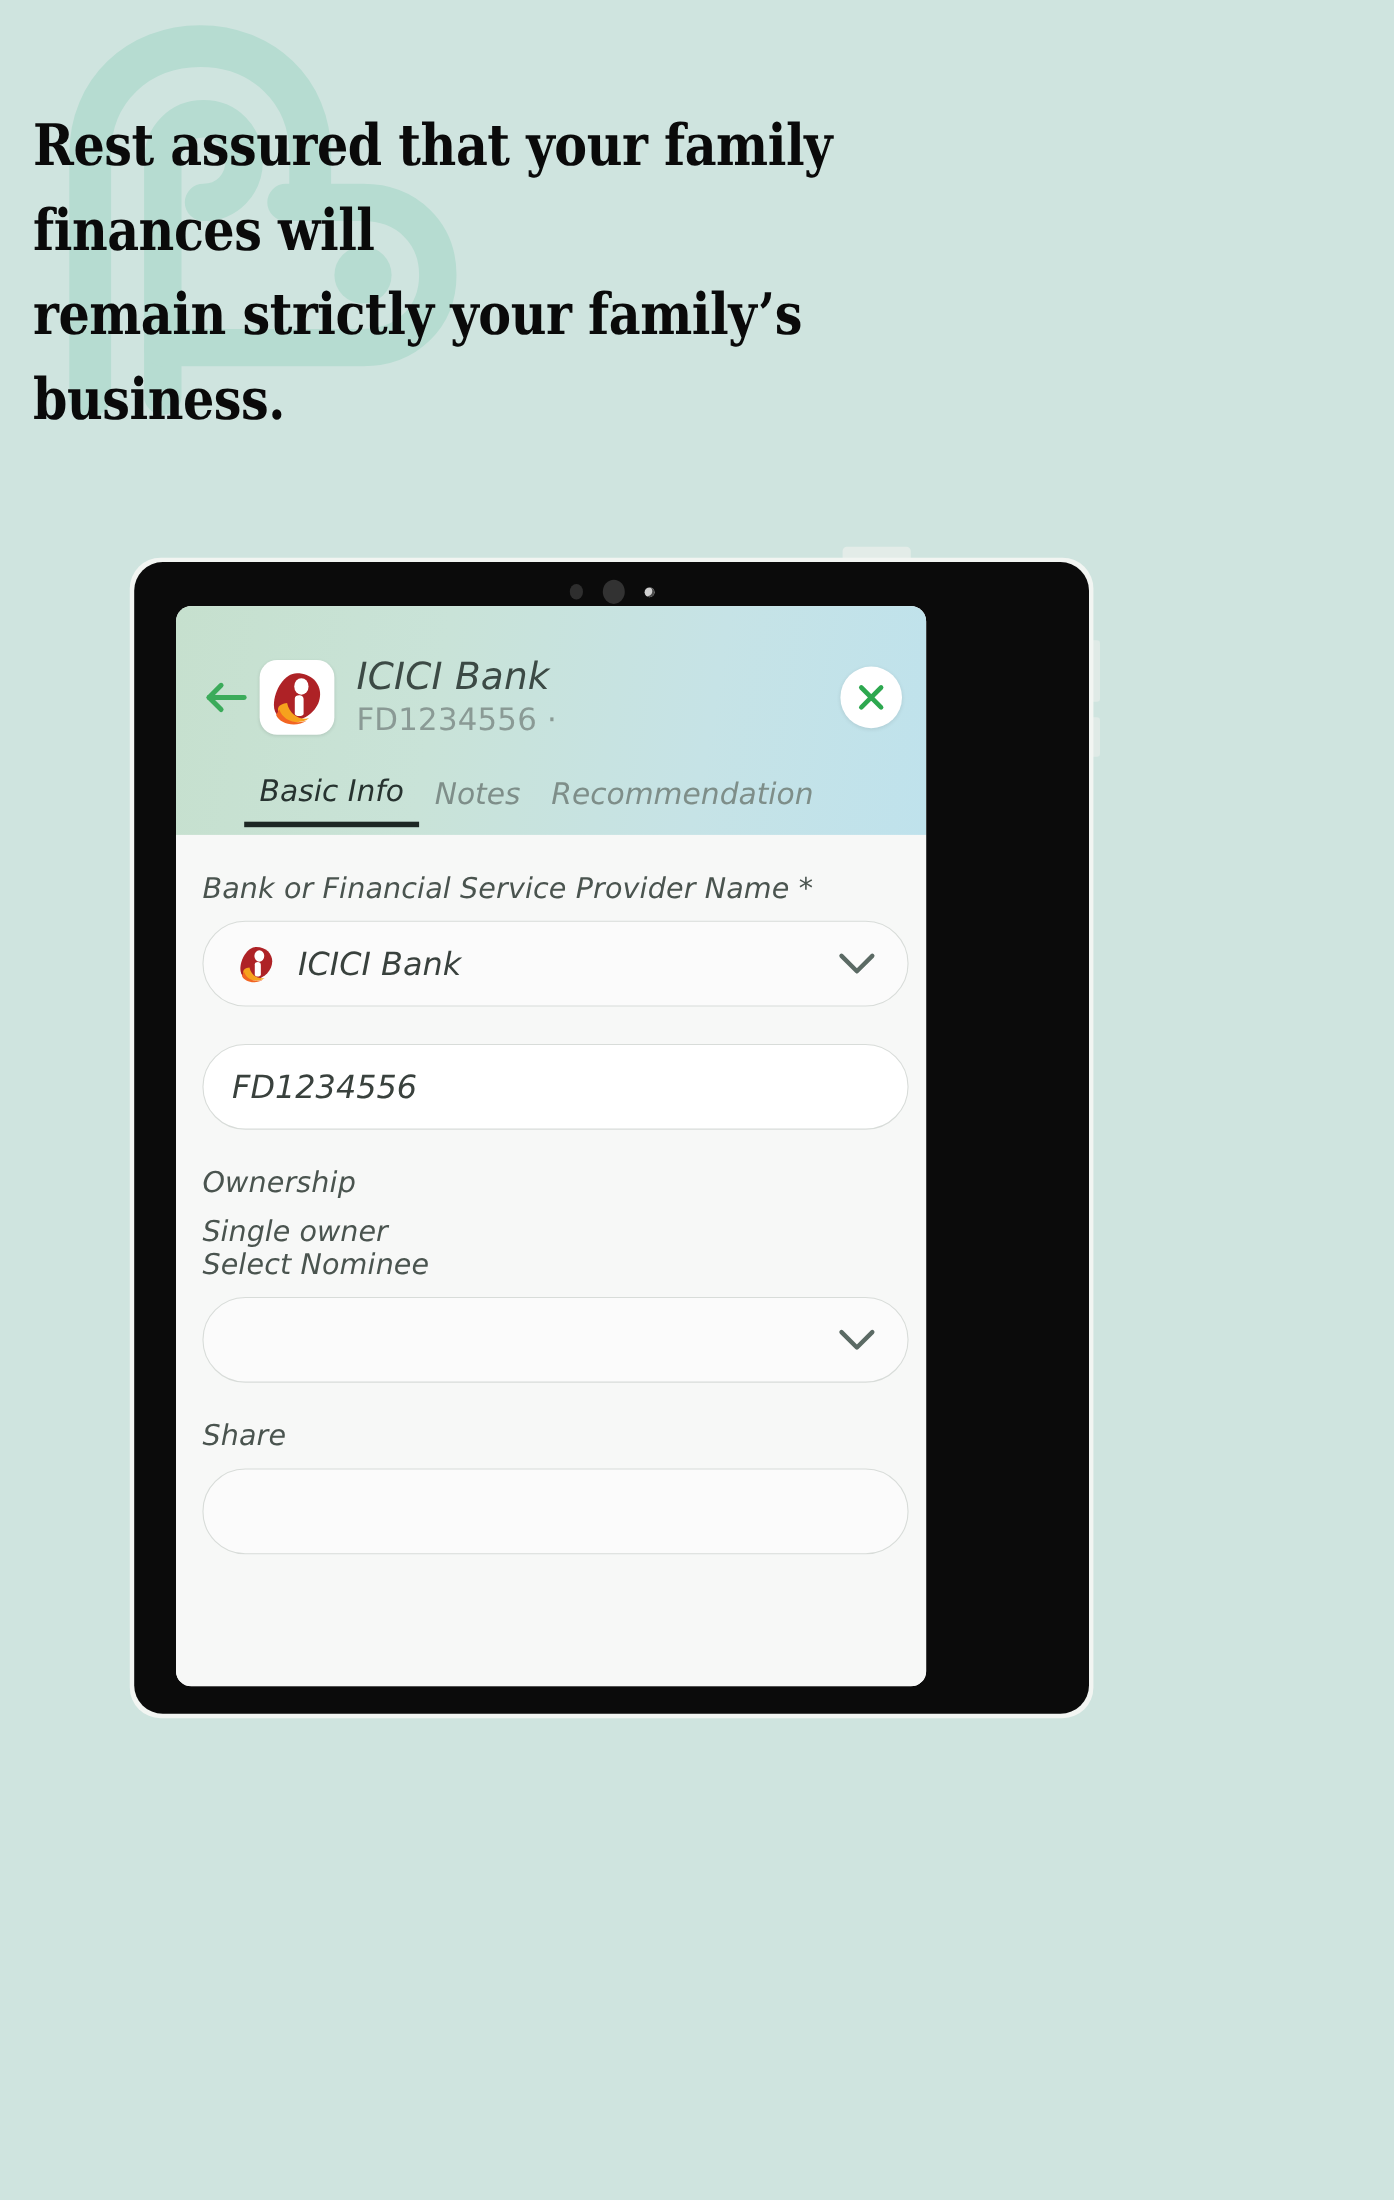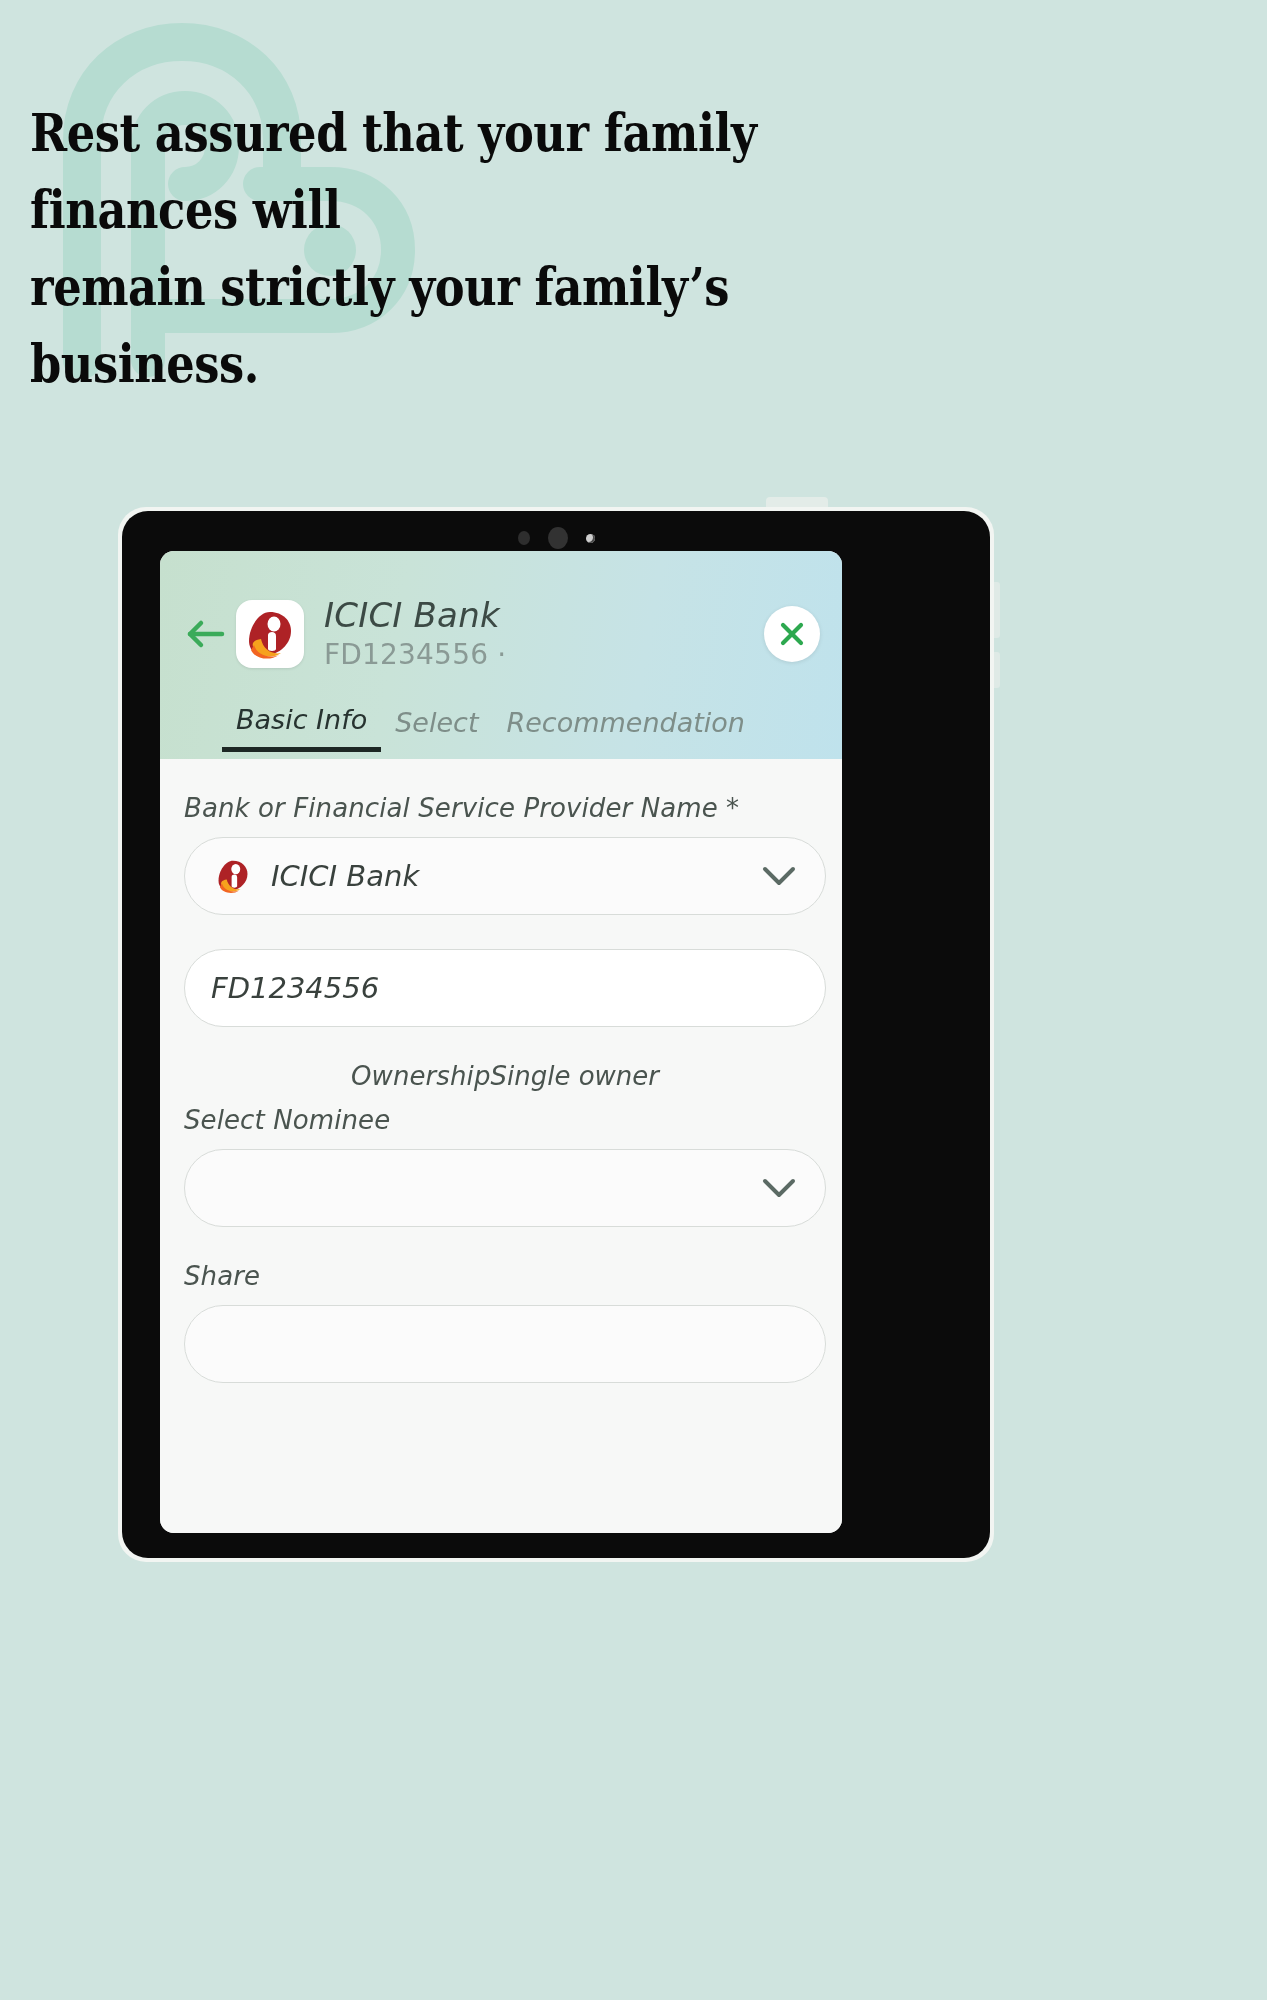--- a/index.html
+++ b/index.html
@@ -179,21 +179,21 @@
     overflow: hidden;
   }
   .field-label {
     font-family: "DejaVu Sans", sans-serif;
     font-style: italic;
     font-size: 26px;
     color: #4a544f;
     margin-bottom: 14px;
     letter-spacing: .1px;
   }
-  .field-row { display: flex; justify-content: center; align-items: baseline; }
+  .field-row { display: flex; justify-content: flex-end; align-items: baseline; flex-direction: column; }
   .field-value-right {
     font-family: "DejaVu Sans", sans-serif;
     font-style: italic;
     font-size: 26px;
     color: #4a544f;
   }
   .input-box {
     height: 78px;
     border: 1.6px solid #d8dcd9;
     border-radius: 40px;
@@ -336,21 +336,21 @@
 
             <div class="close-btn">
               <svg width="34" height="34" viewBox="0 0 34 34" fill="none">
                 <path d="M8 8 L26 26 M26 8 L8 26" stroke="#2da84f" stroke-width="4.2" stroke-linecap="round"></path>
               </svg>
             </div>
           </div>
 
           <div class="tabs">
             <div class="tab active">Basic Info</div>
-            <div class="tab">Select</div>
+            <div class="tab">Notes</div>
             <div class="tab">Recommendation</div>
           </div>
         </div>
 
         <div class="form-body">
 
           <div class="field-label">Bank or Financial Service Provider Name *</div>
           <div class="input-box">
             <span class="inline-logo">
               <svg width="40" height="40" viewBox="0 0 58 58">

